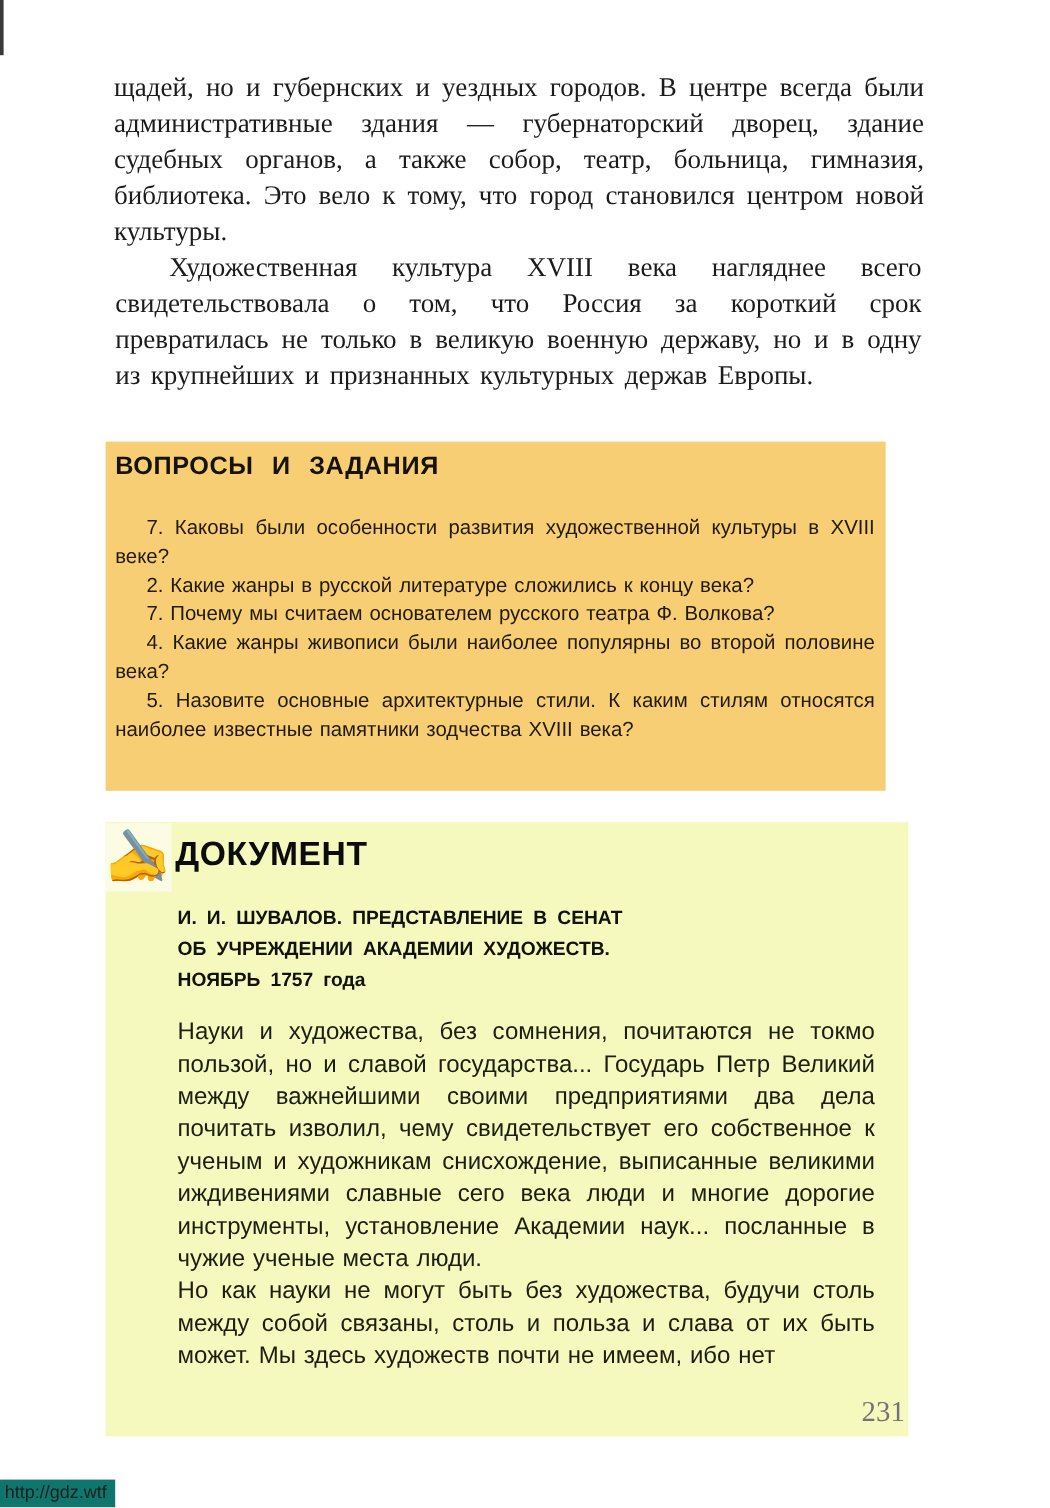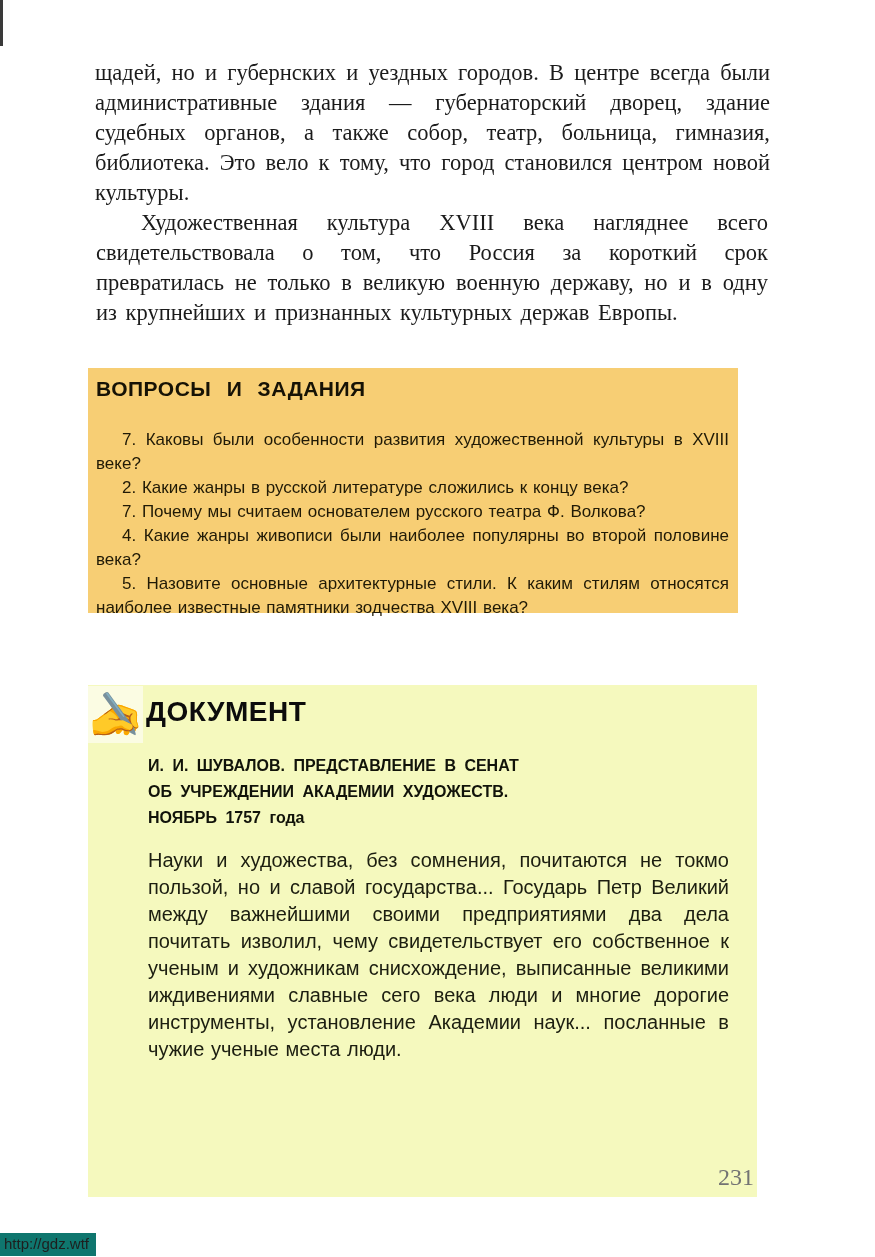--- a/index.html
+++ b/index.html
@@ -36,21 +36,21 @@
   .main-text p { margin: 0; }
   .main-text p.indented {
     margin-left: 1px;
     margin-right: 2px;
     text-indent: 45px;
   }
   
   .questions-box {
     position: absolute;
     left: 88px; top: 368px;
-    width: 650px; height: 245px;
+    width: 650px; height: 291px;
     background: #F7CE74;
     box-sizing: border-box;
     padding: 9px 9px 0 8px;
   }
   .questions-box h2 {
     margin: 0 0 27px 0;
     font-size: 21px;
     font-weight: bold;
     letter-spacing: 0.5px;
     word-spacing: 9px;
@@ -158,19 +158,20 @@
   <div class="doc-icon">✍</div>
   <h2 class="doc-heading">ДОКУМЕНТ</h2>
   <div class="doc-content">
     <h3 class="doc-title">
       <span>И. И. ШУВАЛОВ. ПРЕДСТАВЛЕНИЕ В СЕНАТ</span><br>
       <span>ОБ УЧРЕЖДЕНИИ АКАДЕМИИ ХУДОЖЕСТВ.</span><br>
       <span>НОЯБРЬ 1757 года</span>
     </h3>
     <div class="doc-body">
       <p>Науки и художества, без сомнения, почитаются не токмо пользой, но и славой государства... Государь Петр Великий между важнейшими своими предприятиями два дела почитать изволил, чему свидетельствует его собственное к ученым и художникам снисхождение, выписанные великими иждивениями славные сего века люди и многие дорогие инструменты, установление Академии наук... посланные в чужие ученые места люди.</p>
+      <p>Но как науки не могут быть без художества, будучи столь между собой связаны, столь и польза и слава от их быть может. Мы здесь художеств почти не имеем, ибо нет</p>
     </div>
   </div>
 </section>
 
 <div class="page-number">231</div>
 
 <div class="watermark">http://gdz.wtf</div>
 
 </body></html>

